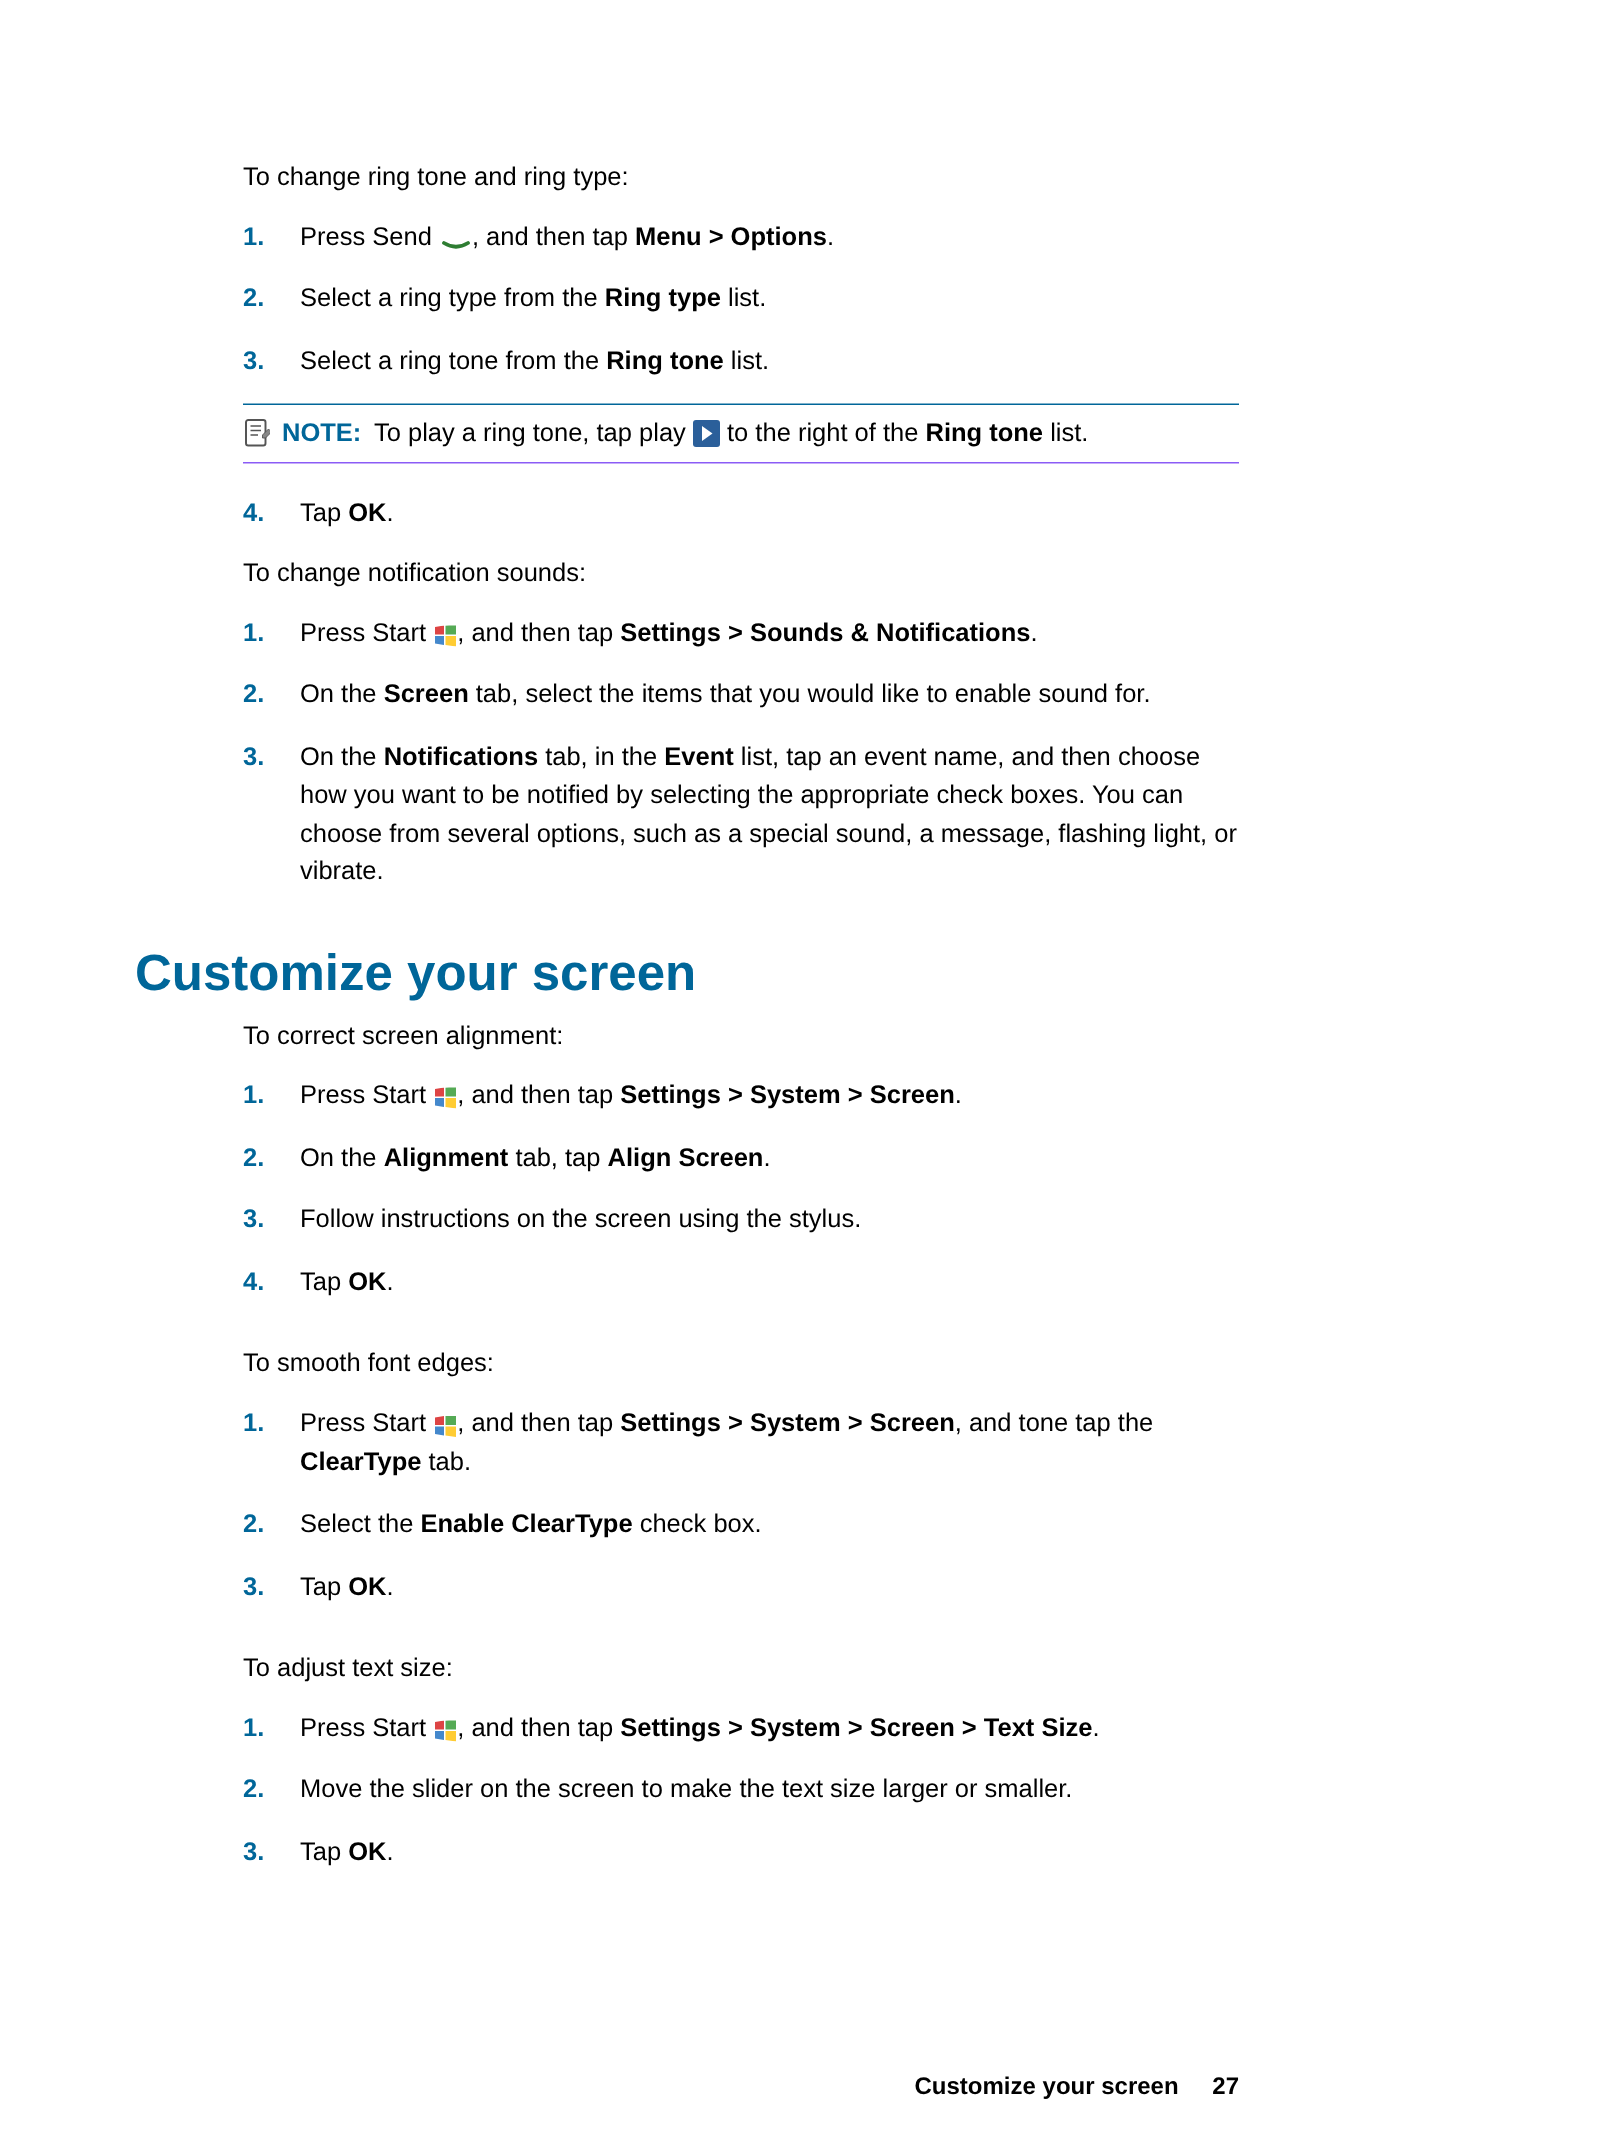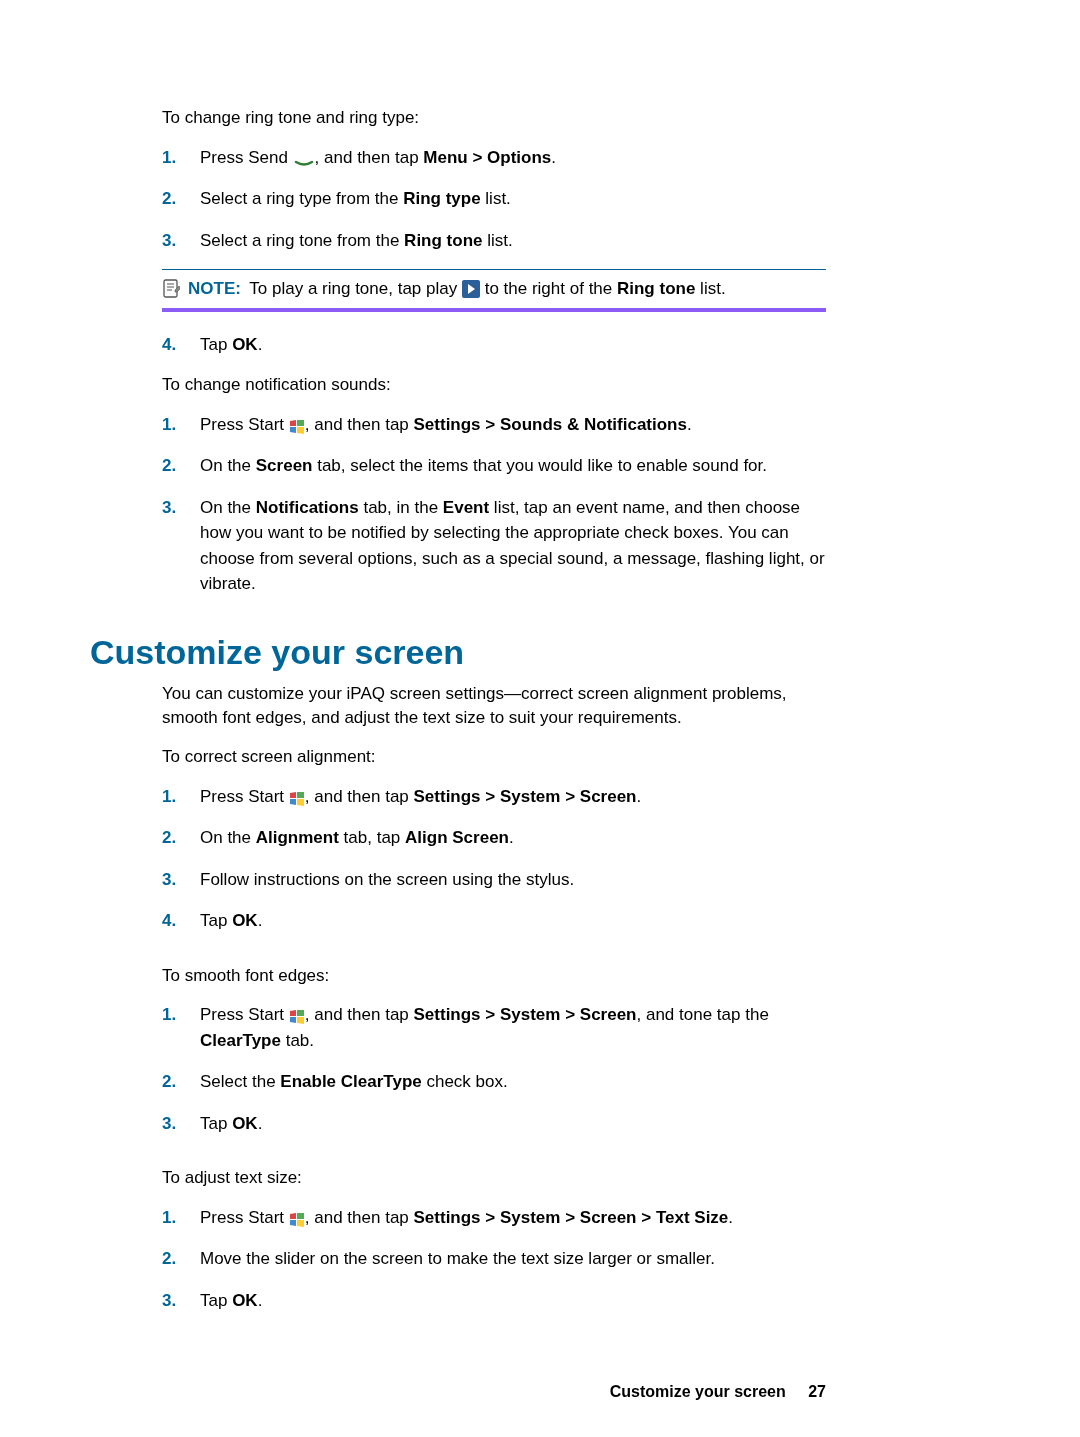--- a/index.html
+++ b/index.html
@@ -42,21 +42,21 @@
     font-family: Arial, sans-serif;
   }
   .step-body {
     flex: 1;
     line-height: 1.5;
   }
   b { font-weight: bold; }
   .note-box {
     margin: 4px 0 20px 0;
     border-top: 1px solid #006699;
-    border-bottom: 4px solid #8b5cf6;
+    border-bottom: 1px solid #8b5cf6;
     padding: 6px 0;
     display: flex;
     align-items: center;
     gap: 8px;
   }
   .note-icon {
     width: 18px;
     height: 20px;
     flex-shrink: 0;
   }
@@ -182,21 +182,20 @@
         <span class="step-body">
           <span>On the </span><b>Notifications</b><span> tab, in the </span><b>Event</b><span> list, tap an event name, and then choose how you want to be notified by selecting the appropriate check boxes. You can choose from several options, such as a special sound, a message, flashing light, or vibrate.</span>
         </span>
       </li>
     </ol>
   </div>
 
   <h1 class="section">Customize your screen</h1>
 
   <div class="body-text">
-    <p class="intro">You can customize your iPAQ screen settings—correct screen alignment problems, smooth font edges, and adjust the text size to suit your requirements.</p>
 
     <p class="intro">To correct screen alignment:</p>
     <ol class="steps">
       <li>
         <span class="step-num">1.</span>
         <span class="step-body">
           <span>Press Start </span><svg class="inline-icon" viewBox="0 0 16 14">
               <path d="M1 1 L7 0 L7 6 L1 6 Z" fill="#d44"></path>
               <path d="M8 0 L15 -1 L15 6 L8 6 Z" fill="#5a5"></path>
               <path d="M1 7 L7 7 L7 13 L1 12 Z" fill="#48c"></path>

